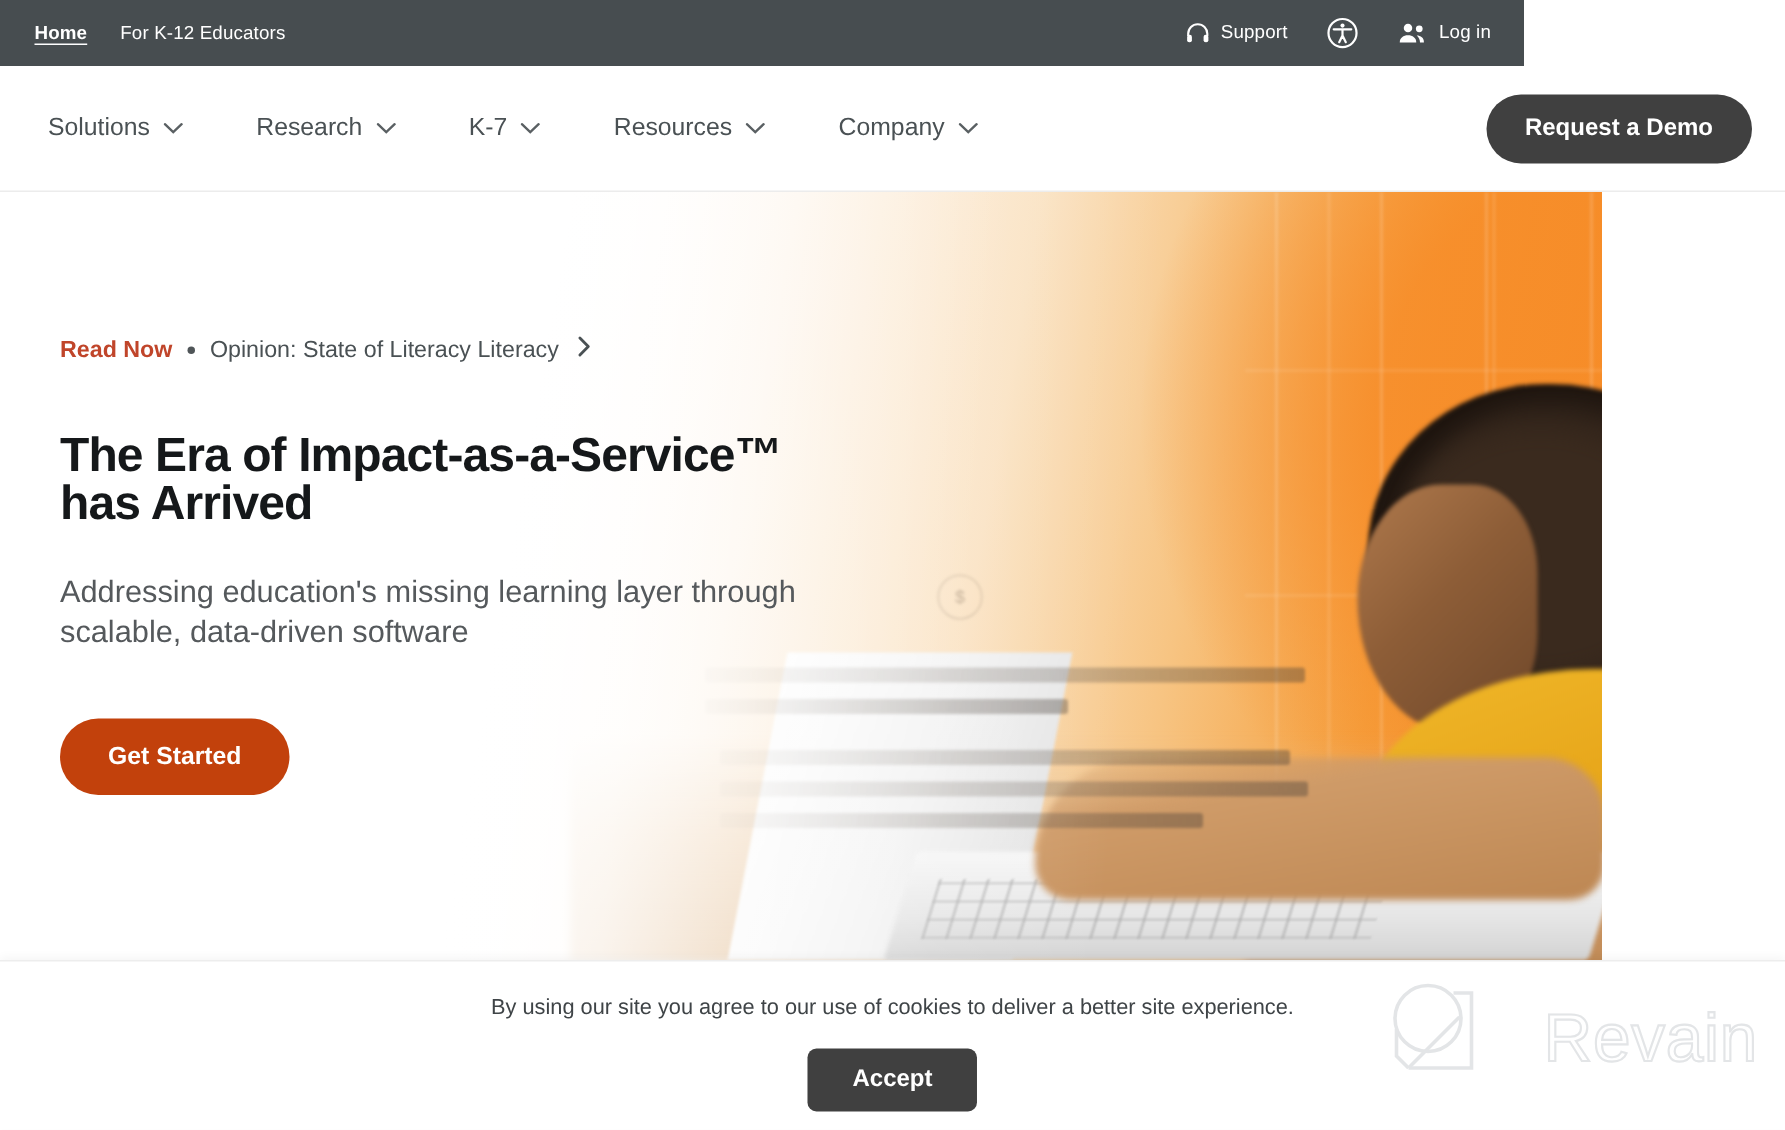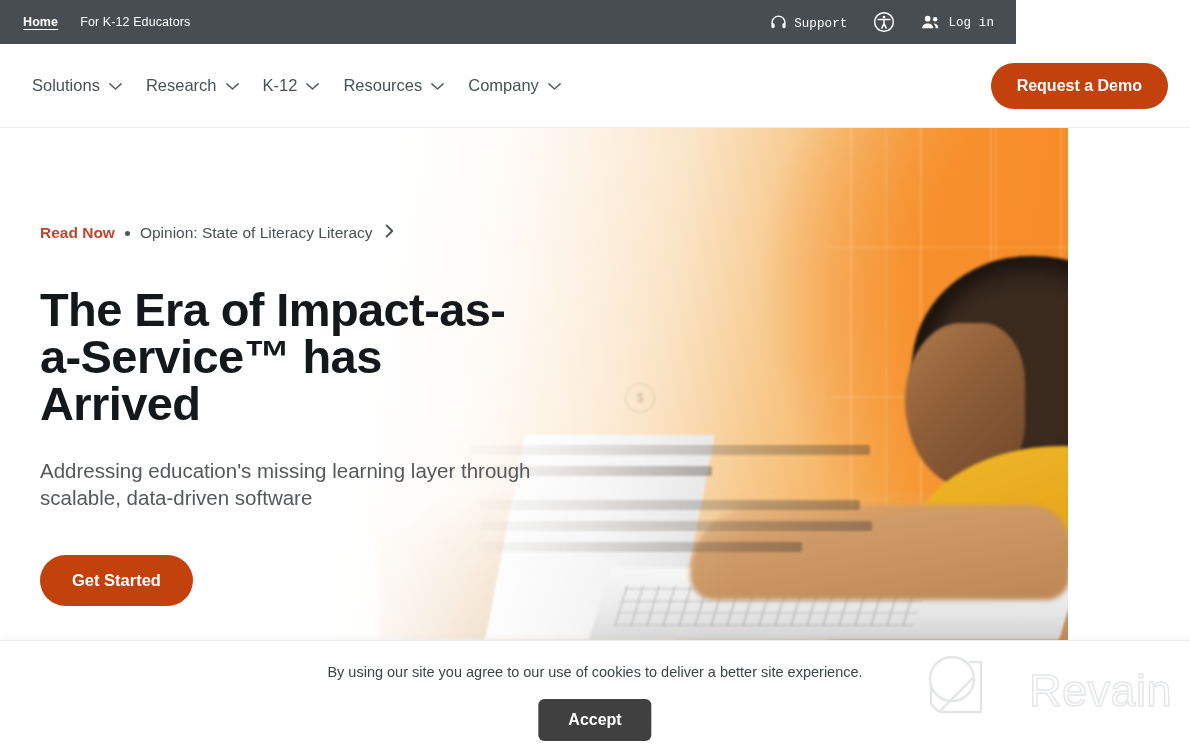--- a/index.html
+++ b/index.html
@@ -14,46 +14,46 @@
   .utility-bar{
     position:absolute; top:0; left:0; width:1016px; height:44px;
     background:#474d50; display:flex; align-items:center;
   }
   .util-left{ display:flex; align-items:center; gap:22px; margin-left:23px; }
   .util-link{
     color:#ffffff; font-size:12.5px; letter-spacing:.1px; white-space:nowrap;
   }
   .util-link.is-active{ text-decoration:underline; text-underline-offset:3px; font-weight:bold; }
   .util-right{ margin-left:auto; display:flex; align-items:center; gap:26px; margin-right:22px; }
-  .util-item{ display:flex; align-items:flex-end; gap:7px;font-family:Liberation Mono, monospace; }
+  .util-item{ display:flex; align-items:flex-start; gap:7px; }
   .util-item svg{ display:block; }
 
   
   .main-header{
     position:absolute; top:44px; left:0; width:1190px; height:84px;
     background:#ffffff; display:flex; align-items:center;
     border-bottom:1px solid #ececec;
   }
   .brand{ margin-left:24px; width:250px; }
   .brand-mark{ display:flex; align-items:flex-start; }
   .brand-mark svg{ display:block; }
   .brand-sub{
     font-size:15.5px; font-weight:bold; color:#3e4548; margin-top:5px; letter-spacing:.1px;
   }
 
-  .main-nav{ display:flex; align-items:center; gap:24px; margin-left:32px; }
+  .main-nav{ display:flex; align-items:center; gap:49px; margin-left:32px; }
   .nav-item{
     display:flex; align-items:center; gap:9px;
     font-size:16.5px; color:#4a5154; white-space:nowrap; cursor:pointer;
   }
   .chev{ display:block; }
 
   .demo-btn{
     margin-left:auto; margin-right:22px;
-    background:#c2410c; color:#ffffff;
+    background:#404040; color:#ffffff;
     font-size:16px; font-weight:bold;
     padding:14px 26px; border-radius:28px; border:none;
     cursor:pointer; white-space:nowrap;
   }
 
   
   .hero{
     position:absolute; top:128px; left:0; width:1068px; height:512px;
     overflow:hidden; background:#ffffff;
   }
@@ -170,21 +170,21 @@
 
   
   .hero-copy{ position:absolute; left:40px; top:96px; width:500px; z-index:5; }
   .eyebrow{ display:flex; align-items:center; gap:10px; font-size:15.5px; }
   .eyebrow-label{ color:#c0452a; font-weight:bold; }
   .eyebrow-dot{ width:5px; height:5px; border-radius:50%; background:#4f5558; display:block; }
   .eyebrow-link{ color:#4a5154; }
   .eyebrow-chev{ display:block; margin-left:2px; }
 
   .hero-title{
-    margin-top:44px; font-size:47px; line-height:1.0;
+    margin-top:44px; font-size:32px; line-height:1.0;
     font-weight:bold; color:#15181a; letter-spacing:-.6px;
   }
   .hero-sub{
     margin-top:30px; font-size:20.5px; line-height:1.32; color:#55595c;
   }
   .cta-btn{
     margin-top:44px; background:#c2410c; color:#ffffff;
     font-size:16.5px; font-weight:bold;
     padding:16px 32px; border-radius:30px; border:none; cursor:pointer;
   }
@@ -275,21 +275,21 @@
     </div>
     <div class="nav-item">
       <span>Research</span>
       <span class="chev">
         <svg width="13" height="9" viewBox="0 0 14 9" fill="none" stroke="#5a6063" stroke-width="1.7">
             <path d="M1 1.6l6 5.6 6-5.6" stroke-linecap="round"></path>
           </svg>
       </span>
     </div>
     <div class="nav-item">
-      <span>K-12</span>
+      <span>K-7</span>
       <span class="chev">
         <svg width="13" height="9" viewBox="0 0 14 9" fill="none" stroke="#5a6063" stroke-width="1.7">
             <path d="M1 1.6l6 5.6 6-5.6" stroke-linecap="round"></path>
           </svg>
       </span>
     </div>
     <div class="nav-item">
       <span>Resources</span>
       <span class="chev">
         <svg width="13" height="9" viewBox="0 0 14 9" fill="none" stroke="#5a6063" stroke-width="1.7">

